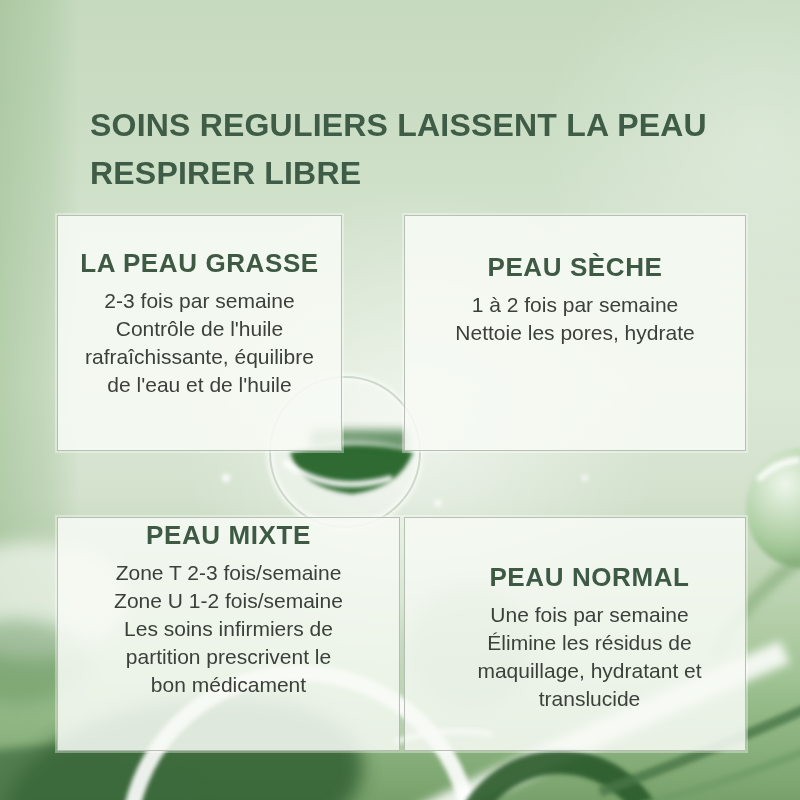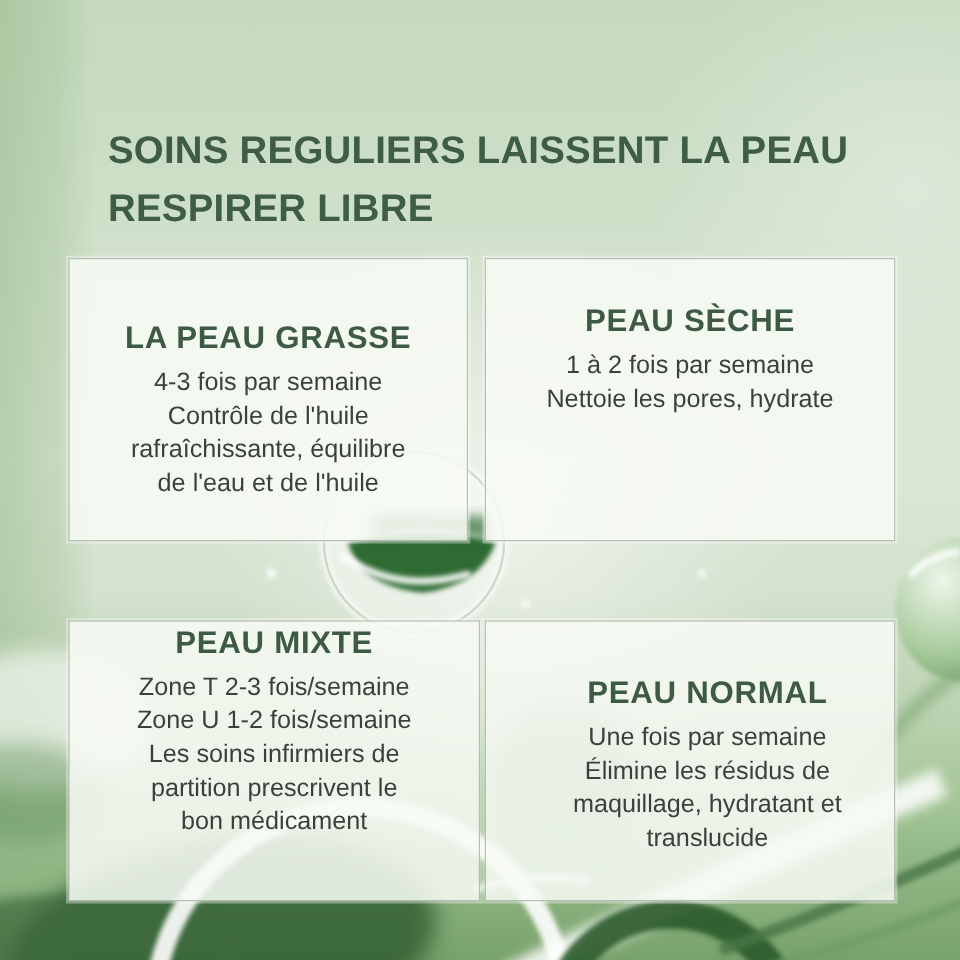--- a/index.html
+++ b/index.html
@@ -19,21 +19,21 @@
     font-size:32px;line-height:48px;font-weight:bold;letter-spacing:.2px;
     color:#3e5c46;
   }
   .card{
     position:absolute;z-index:2;box-sizing:border-box;
     background:rgba(247,250,245,.87);
     border:1px solid rgba(150,162,149,.65);
     box-shadow:0 0 0 2px rgba(255,255,255,.35);
     text-align:center;
   }
-  .card-1{left:57px; top:215px; width:333px; height:236px; padding-top:48px;}
+  .card-1{left:57px; top:215px; width:285px; height:236px; padding-top:30px;}
   .card-2{left:404px;top:215px; width:342px; height:236px; padding-top:34px;}
   .card-3{left:57px; top:517px; width:343px; height:234px; }
   .card-4{left:404px;top:517px; width:342px; height:234px; padding-top:42px;padding-left:29px;}
   .card-heading{
     font-size:26px;line-height:34px;font-weight:bold;letter-spacing:.6px;
     color:#3e5a45;
   }
   .card-body{
     margin-top:7px;white-space:pre-line;
     font-size:21px;line-height:28px;color:#3b403b;
@@ -104,21 +104,21 @@
       <path d="M 600,792 Q 700,756 812,706" fill="none" stroke="#487646" stroke-width="10" opacity=".8" filter="url(#b2)"></path>
       <path d="M 640,806 Q 730,782 818,746" fill="none" stroke="#6f9c68" stroke-width="8" opacity=".75" filter="url(#b2)"></path>
       <path d="M 395,742 Q 440,726 492,734" fill="none" stroke="rgba(255,255,255,.7)" stroke-width="6" filter="url(#b2)"></path>
     </g>
   </svg>
 
   <h1 class="title">SOINS REGULIERS LAISSENT LA PEAU RESPIRER LIBRE</h1>
 
   <div class="card card-1">
     <div class="card-heading">LA PEAU GRASSE</div>
-    <div class="card-body">4-3 fois par semaine
+    <div class="card-body">2-3 fois par semaine
 Contrôle de l'huile
 rafraîchissante, équilibre
 de l'eau et de l'huile</div>
   </div>
 
   <div class="card card-2">
     <div class="card-heading">PEAU SÈCHE</div>
     <div class="card-body">1 à 2 fois par semaine
 Nettoie les pores, hydrate</div>
   </div>

